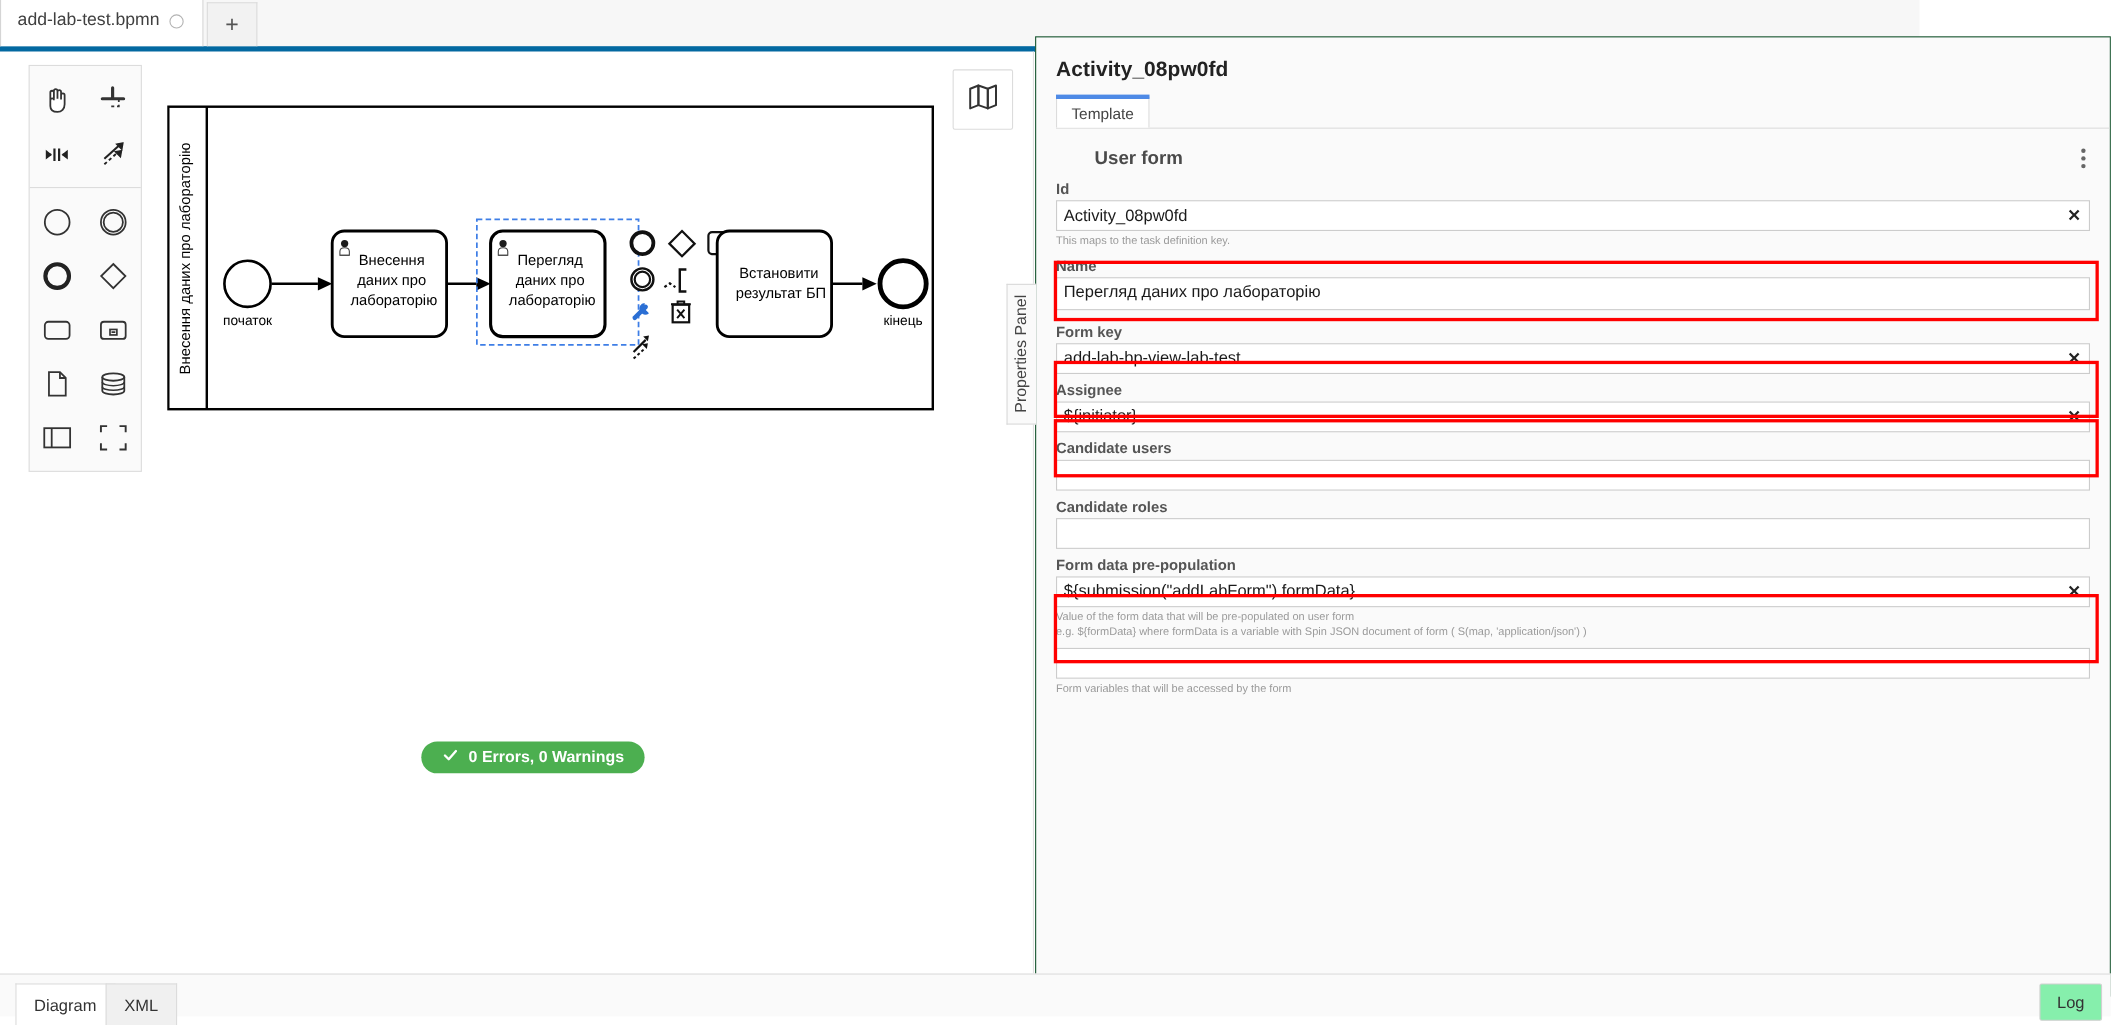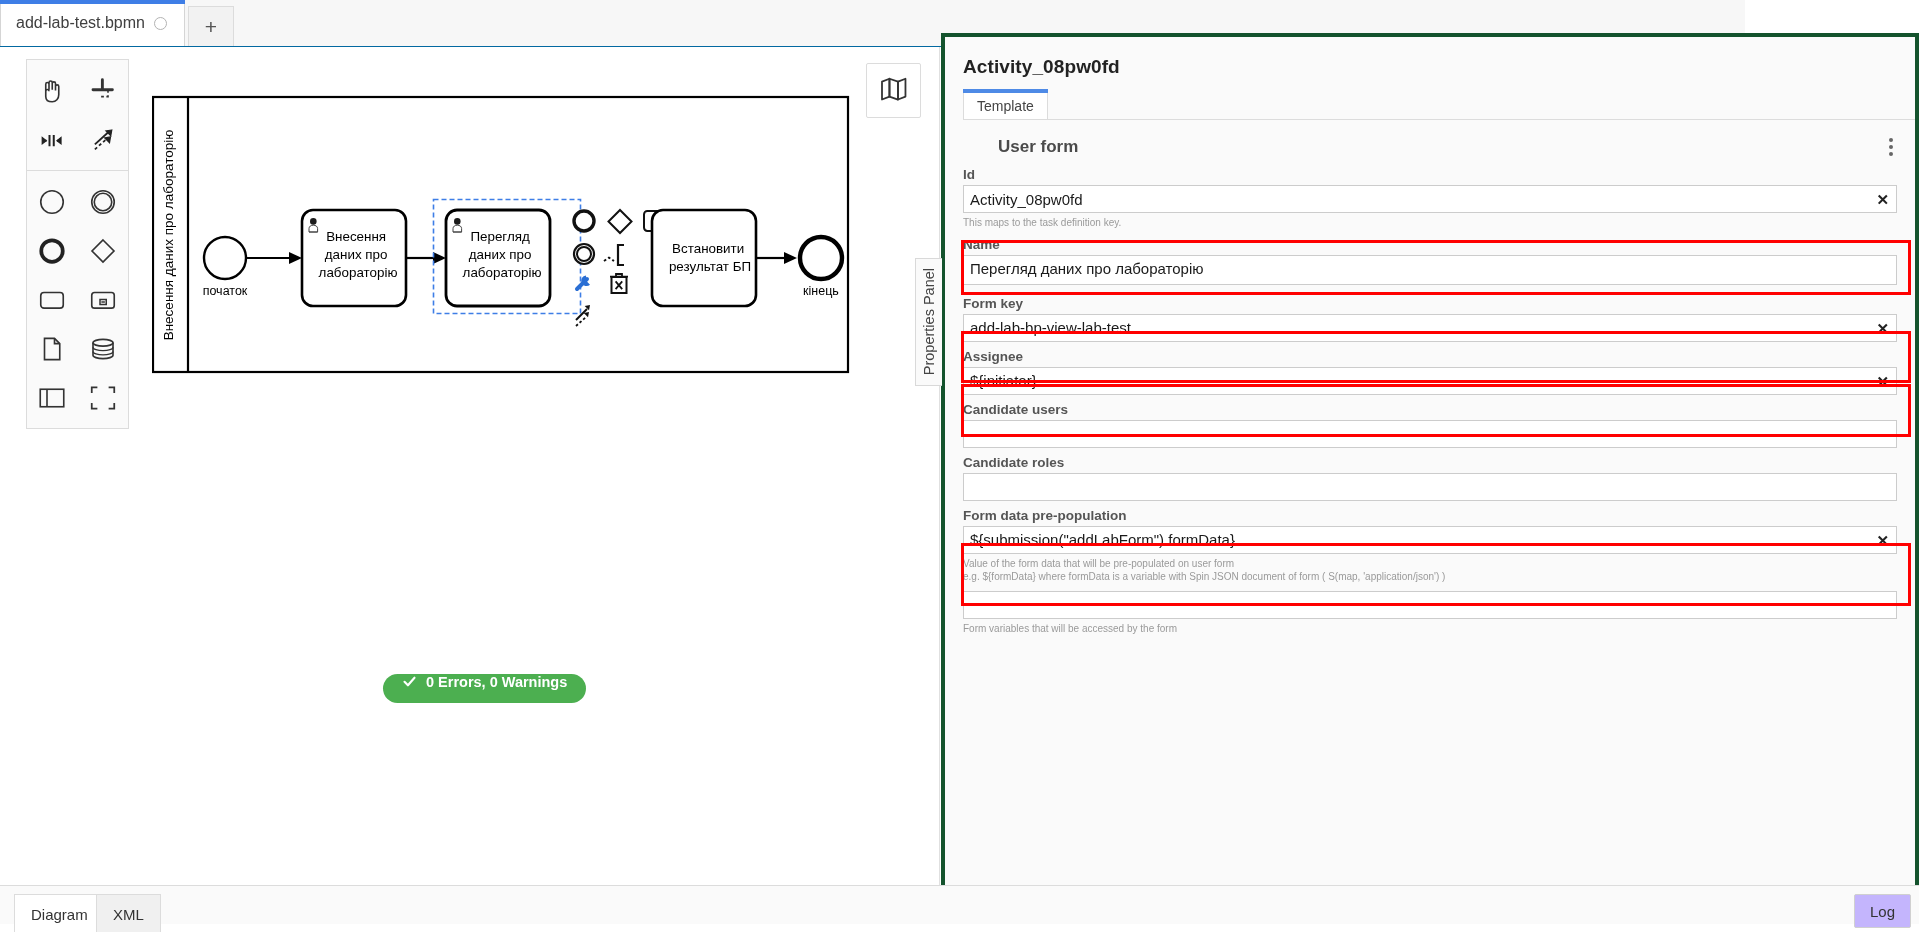--- a/index.html
+++ b/index.html
@@ -8,21 +8,21 @@
     width: 1919px; height: 932px;
     background: #ffffff;
     font-family: "Liberation Sans", sans-serif;
     overflow: hidden;
   }
   #app { position: relative; width: 1919px; height: 932px; background:#fff; }
 
   
   .tabbar {
     position: absolute; left:0; top:0; width:1745px; height:47px;
-    background:#f7f7f7; border-bottom:1px solid #0369a1;
+    background:#f7f7f7; border-bottom:5px solid #0369a1;
     display:flex; align-items:flex-end;
   }
   .tab {
     height:46px; display:flex; align-items:center; gap:9px;
     padding:0 17px 0 15px; background:#ffffff;
     border:1px solid #d5d5d5; border-bottom:none; border-top:none;
     font-size:16px; color:#404040; position:relative; cursor:pointer;
   }
   .tab.active::before {
     content:""; position:absolute; left:-1px; right:-1px; top:0; height:4px;
@@ -66,47 +66,47 @@
     display:flex; align-items:center; justify-content:center; cursor:pointer;
   }
 
   
   .diagram { position:absolute; left:152px; top:38px; }
 
   
   .status-pill {
     position:absolute; left:383px; top:627px;
     background:#4caf50; color:#fff; border-radius:18px;
-    height:29px; padding:0 19px; display:flex; align-items:flex-start; gap:9px;
+    height:29px; padding:0 19px; display:flex; align-items:center; gap:9px;
     font-size:14.5px; font-weight:bold; cursor:pointer;
   }
 
   
   .bottom-bar {
     position:absolute; left:0; top:885px; width:1919px; height:39px;
     background:#fafafa; border-top:1px solid #dcdcdc;
   }
   .btab {
     position:absolute; top:8px; height:39px; padding:0 16px;
     display:flex; align-items:center; font-size:15px; color:#333;
     border:1px solid #dcdcdc; border-bottom:none; cursor:pointer;
     background:#f0f0f0;
   }
   .btab.active { background:#ffffff; }
   .log-btn {
     position:absolute; right:8px; top:8px; height:34px; padding:0 15px;
     display:flex; align-items:center; font-size:15px; color:#333;
-    border:1px solid #d0d0d0; background:#c4b5fd; border-radius:2px;
+    border:1px solid #d0d0d0; background:#86efac; border-radius:2px;
     cursor:pointer;
   }
 
   
   .props {
     position:absolute; left:941px; top:33px; width:978px; height:873px;
-    background:#fafafa; border:4px solid #14532d;
+    background:#fafafa; border:1px solid #14532d;
     overflow:hidden;
   }
   .props-title {
     font-size:19px; font-weight:bold; color:#222;
     padding:19px 0 0 18px; letter-spacing:.1px;
   }
   .tabs-row {
     margin:14px 0 0 18px; height:28px; display:flex; align-items:flex-end;
     border-bottom:1px solid #dcdcdc; padding-right:18px;
   }

